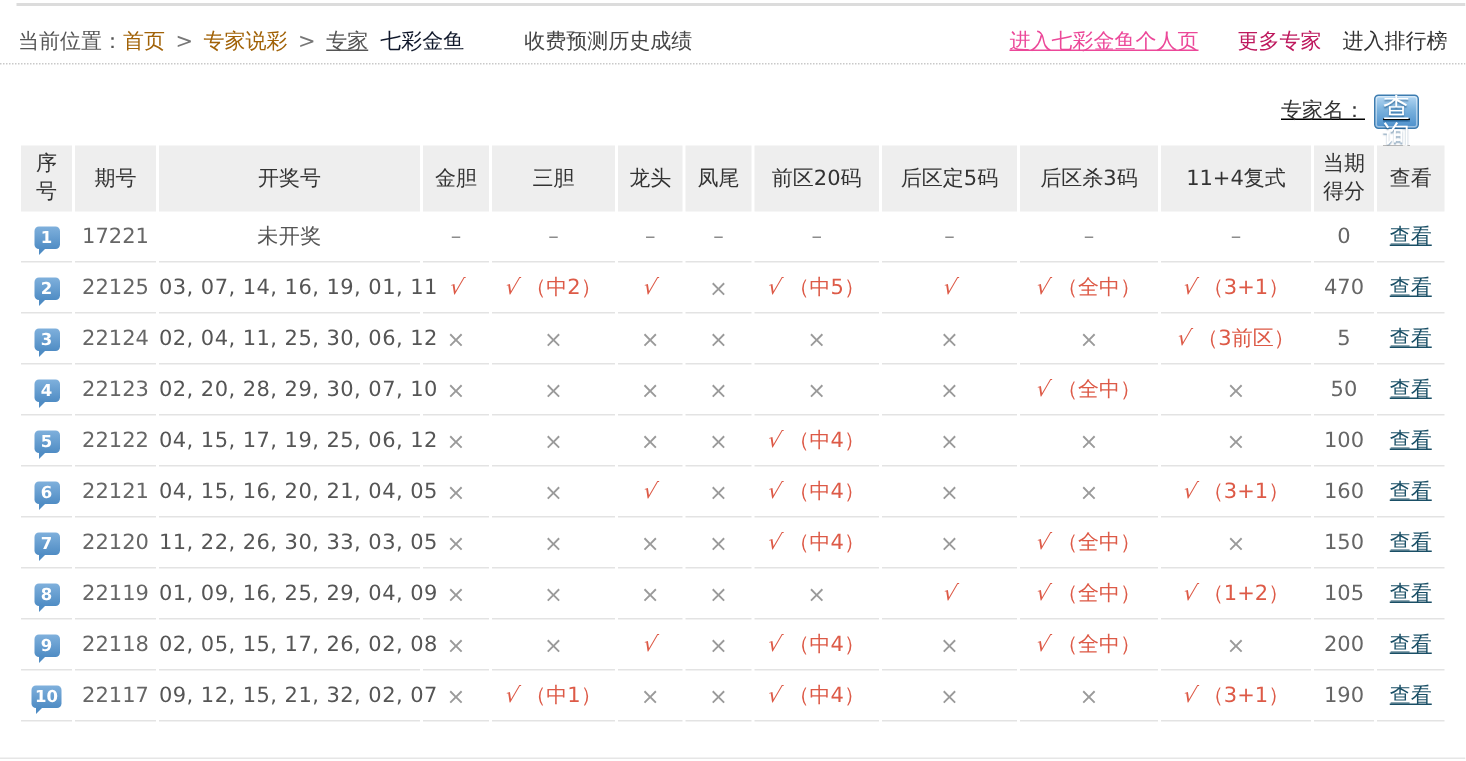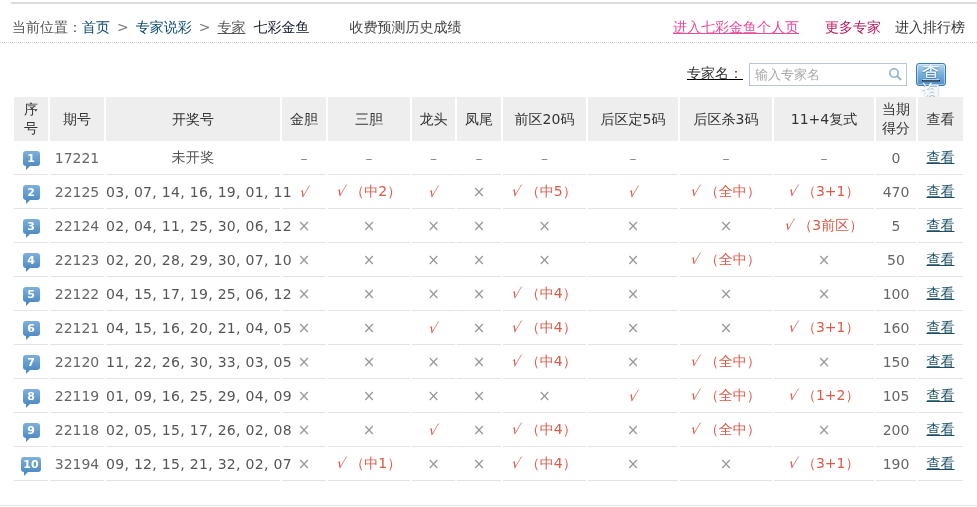--- a/index.html
+++ b/index.html
@@ -5,21 +5,21 @@
   * { box-sizing: border-box; margin: 0; padding: 0; }
   html,body { width: 977px; height: 507px; background:#fff; overflow:hidden; }
   body { position: relative; font-family: "DejaVu Sans","Liberation Sans",sans-serif; }
 
   .topline { position:absolute; left:11px; right:0; top:2px; height:2px; background:#dcdcdc; }
   .bottomline { position:absolute; left:0; right:0; bottom:1px; height:1px; background:#e6e6e6; }
 
   
   .crumb-row { position:absolute; left:12px; top:19px; font-size:14px; color:#555; white-space:nowrap; }
   .crumb-row .sep { margin:0 7px; color:#777; }
-  .crumb-row a { color:#0c4a6e; text-decoration:none; }
+  .crumb-row a { color:#a16207; text-decoration:none; }
   .crumb-row .expert-red { color:#0f172a; margin-right:8px; }
   .crumb-row .plain { margin-right:8px;text-decoration:underline; }
   .crumb-row .title-suffix { color:#444;padding-left:32px; }
 
   .top-links { position:absolute; right:12px; top:19px; font-size:14px; white-space:nowrap; }
   .top-links a { text-decoration:none; }
   .top-links .personal { color:#ec4899; text-decoration:underline; margin-right:26px; }
   .top-links .more { color:#be185d; margin-right:14px; }
   .top-links .rank { color:#333; }
 
@@ -76,27 +76,20 @@
 </div>
 
 <div class="top-links">
   <a href="#" class="personal">进入七彩金鱼个人页</a><a href="#" class="more">更多专家</a><a href="#" class="rank">进入排行榜</a>
 </div>
 
 <div class="dotted"></div>
 
 <div class="search-row">
   <span class="search-label">专家名：</span>
-  <span class="input-wrap">
-    <input type="text" placeholder="输入专家名" style="">
-    <svg class="mag" viewBox="0 0 15 15">
-      <circle cx="6" cy="6" r="4.2" fill="none" stroke="#8fb0cc" stroke-width="1.6"></circle>
-      <line x1="9.2" y1="9.2" x2="13" y2="13" stroke="#8fb0cc" stroke-width="1.8"></line>
-    </svg>
-  </span>
   <button class="btn-query">查询</button>
 </div>
 
 <table id="results-table">
   <colgroup>
     <col class="c1">
       <col class="c2">
       <col class="c3">
       <col class="c4">
       <col class="c5">
@@ -257,21 +250,21 @@
         <td><span class="mark-miss">×</span></td>
         <td><span class="mark-hit"><span class="tick">√</span> （中4）</span></td>
         <td><span class="mark-miss">×</span></td>
         <td><span class="mark-hit"><span class="tick">√</span> （全中）</span></td>
         <td><span class="mark-miss">×</span></td>
         <td class="score">200</td>
         <td><a href="#" class="view">查看</a></td>
       </tr>
       <tr>
         <td><span class="num-badge">10</span></td>
-        <td>32194</td>
+        <td>22117</td>
         <td class="draw">09, 12, 15, 21, 32, 02, 07</td>
         <td><span class="mark-miss">×</span></td>
         <td><span class="mark-hit"><span class="tick">√</span> （中1）</span></td>
         <td><span class="mark-miss">×</span></td>
         <td><span class="mark-miss">×</span></td>
         <td><span class="mark-hit"><span class="tick">√</span> （中4）</span></td>
         <td><span class="mark-miss">×</span></td>
         <td><span class="mark-miss">×</span></td>
         <td><span class="mark-hit"><span class="tick">√</span> （3+1）</span></td>
         <td class="score">190</td>

